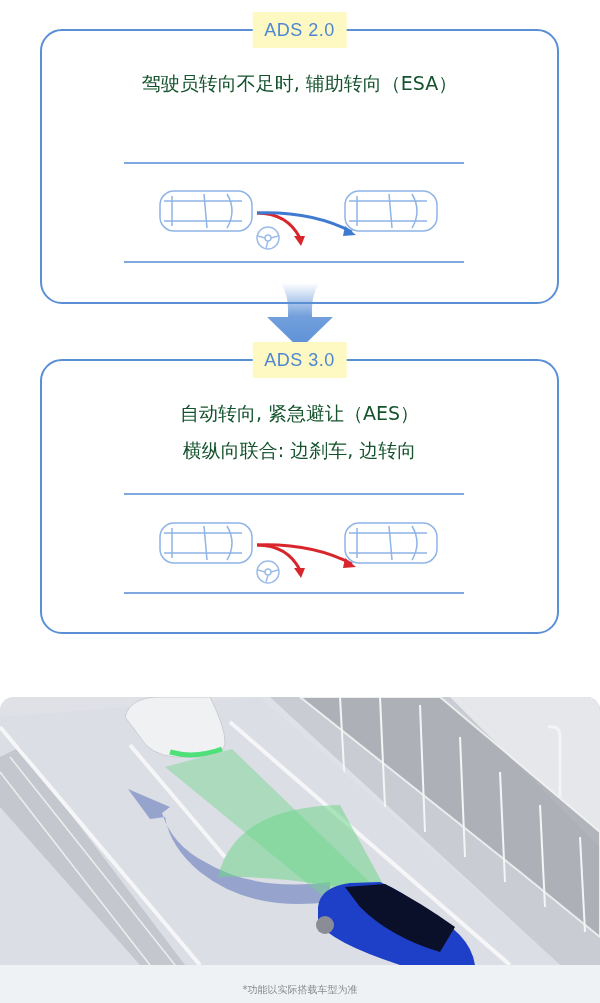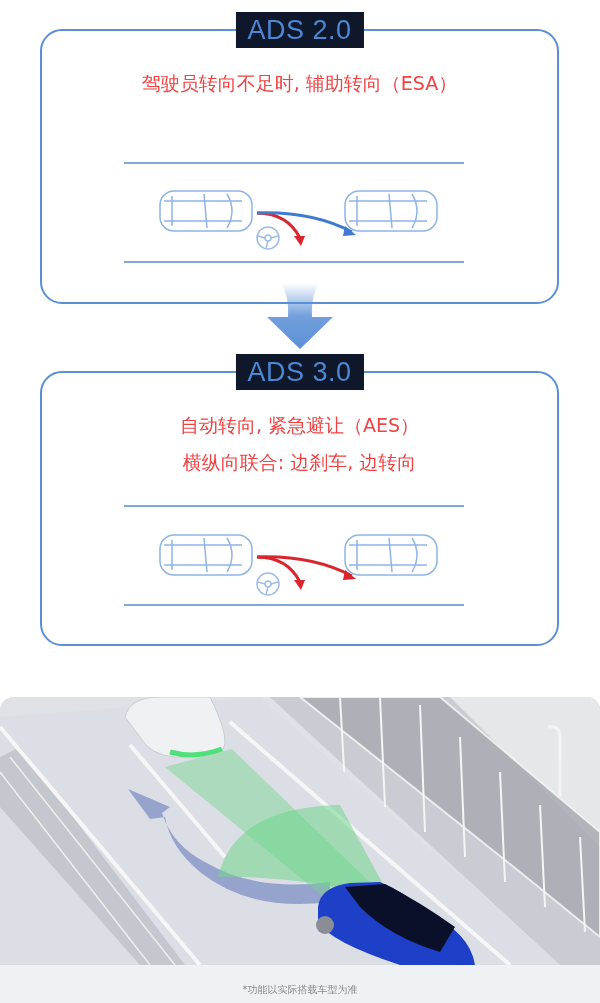--- a/index.html
+++ b/index.html
@@ -5,31 +5,31 @@
   * { box-sizing: border-box; margin: 0; padding: 0; }
   html, body { width: 600px; height: 1003px; background: #ffffff; overflow: hidden; }
   body { position: relative; font-family: "DejaVu Sans", "Liberation Sans", sans-serif; }
 
   .panel {
     position: absolute; left: 40px; width: 519px;
     border: 2px solid #5a8fd6; border-radius: 22px;
     background: #ffffff;
   }
   .panel-1 { top: 29px; height: 275px; }
-  .panel-2 { top: 371px; height: 275px; }
+  .panel-2 { top: 359px; height: 275px; }
 
   .panel-title {
     position: absolute; top: -19px; left: 50%; transform: translateX(-50%);
-    background: #0f172a; padding: 0 12px;
+    background: #fef9c3; padding: 0 12px;
     color: #4d86d2; font-family: "Liberation Sans", sans-serif;
-    font-size: 27px; line-height: 36px; white-space: nowrap; letter-spacing: 0.5px;
+    font-size: 18px; line-height: 36px; white-space: nowrap; letter-spacing: 0.5px;
   }
   .panel-text {
     position: absolute; left: 0; right: 0; text-align: center;
-    color: #ef4444; font-size: 19px; line-height: 28px;
+    color: #14532d; font-size: 19px; line-height: 28px;
     font-family: "DejaVu Sans", sans-serif;
   }
   .panel-text.l1 { top: 38px; }
   .panel-text.l2 { top: 75px; }
 
   .lane {
     position: absolute; left: 82px; width: 340px; height: 2px; background: #7fa8de;
   }
   .diagram {
     position: absolute; left: 100px; width: 360px; height: 70px;

